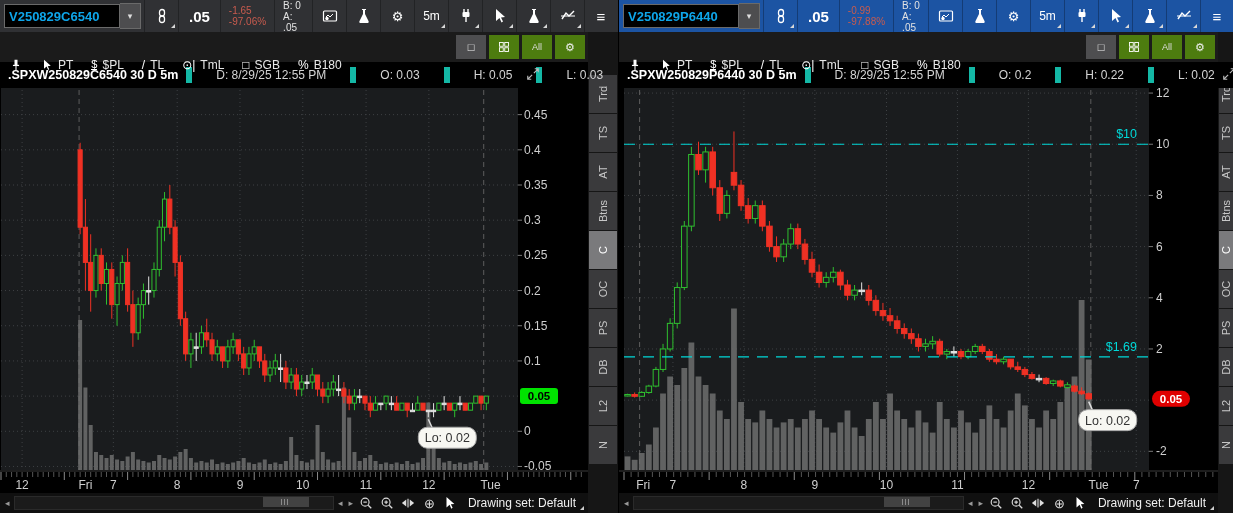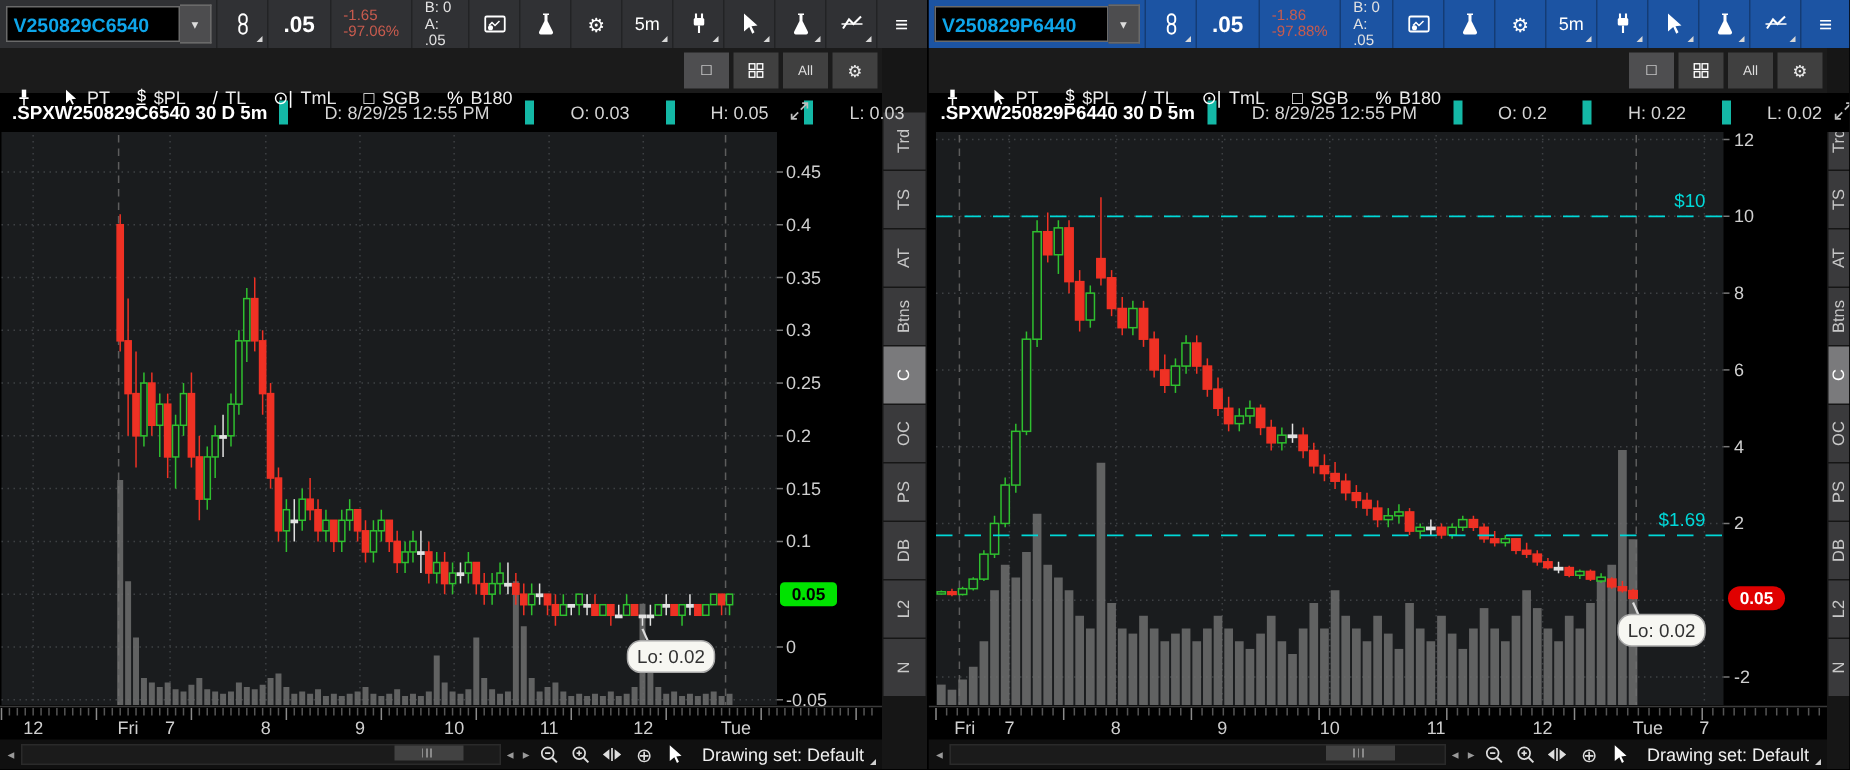--- a/index.html
+++ b/index.html
@@ -29,21 +29,21 @@
   .tfbtn{font-size:12px;}
   .menu{margin-left:auto;font-size:15px;letter-spacing:1px;}
   
   .tb2{position:absolute;top:32px;left:0;height:30px;background:#1b1b1b;display:flex;align-items:center;z-index:4;}
   #pL .tb2{right:30px;} #pR .tb2{right:16px;}
   .tbtn{display:flex;align-items:center;gap:5px;color:#e8e8e8;font-size:12px;background:none;border:none;
         padding:0 9px;height:30px;font-family:"Liberation Sans",sans-serif;margin-top:35px;}
   .mini{font-size:12px;color:#fff;}
   .dollar{border-bottom:1px solid #fff;line-height:10px;font-size:11px;}
   .grow{flex:1;}
-  .laybtn{width:30px;height:24px;margin-right:3px;background:#404040;border:none;color:#eee;
+  .laybtn{width:30px;height:24px;margin-right:3px;background:#4d7c0f;border:none;color:#eee;
           display:flex;align-items:center;justify-content:center;font-size:11px;}
   .laybtn.active{background:#4e4e50;}
   .alltxt{font-size:9px;color:#ddd;}
   
   .strip{position:absolute;top:32px;right:0;bottom:0;background:#161616;padding-top:43px;box-sizing:border-box;}
   #pL .strip{width:30px;} #pR .strip{width:16px;overflow:hidden;}
   .vtab{height:38px;margin:0 1px 1px 1px;background:#3a3a3c;position:relative;}
   .vtab span{position:absolute;left:50%;top:50%;transform:translate(-50%,-50%) rotate(-90deg);
              font-size:11px;color:#c8c8c8;white-space:nowrap;}
   .vtab.active{background:#7a7a7c;}
@@ -759,21 +759,21 @@
             <span>▾</span>
           </div>
       </div>
       <button class="ic dd">
           <svg class="i">
             <use href="#sy-chain"></use>
           </svg>
         </button>
       <div class="lastpx">.05</div>
       <div class="stack chgtxt">
-        <span>-1.86</span>
+        <span>-0.99</span>
         <span>-97.88%</span>
       </div>
       <div class="stack batxt">
         <span>B: 0</span>
         <span>A: .05</span>
       </div>
       <button class="ic">
           <svg class="i">
             <use href="#sy-panel"></use>
           </svg>

